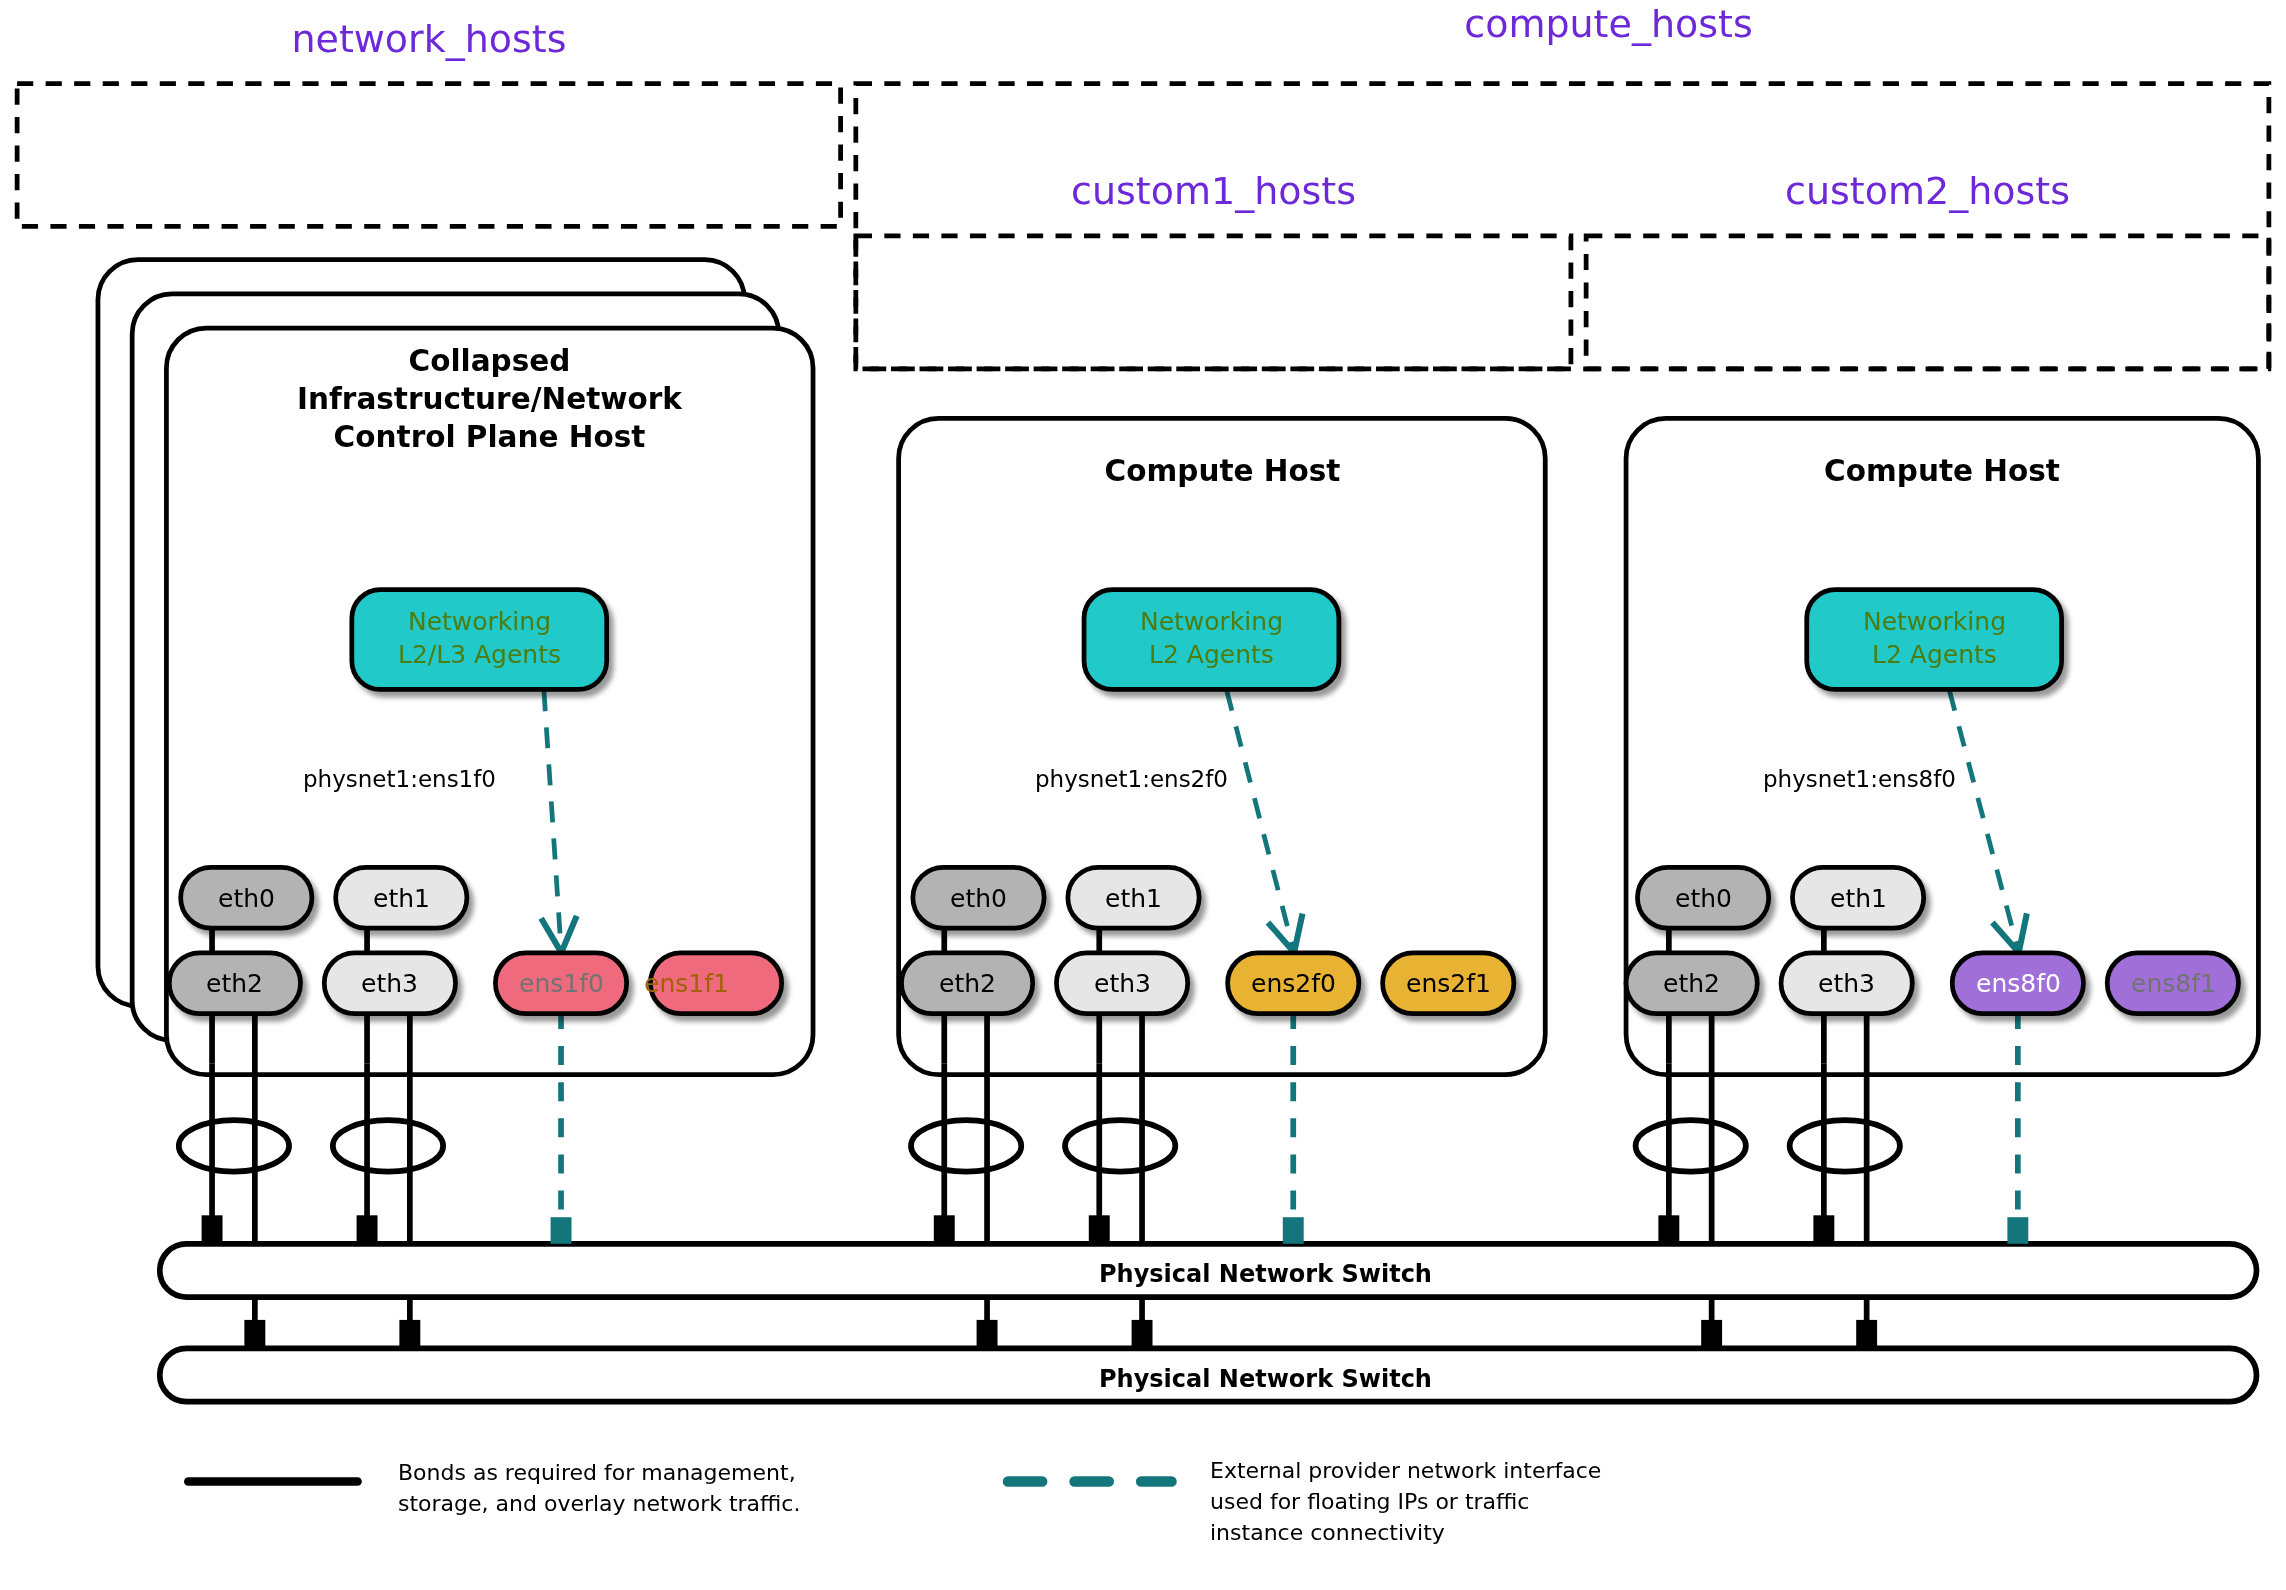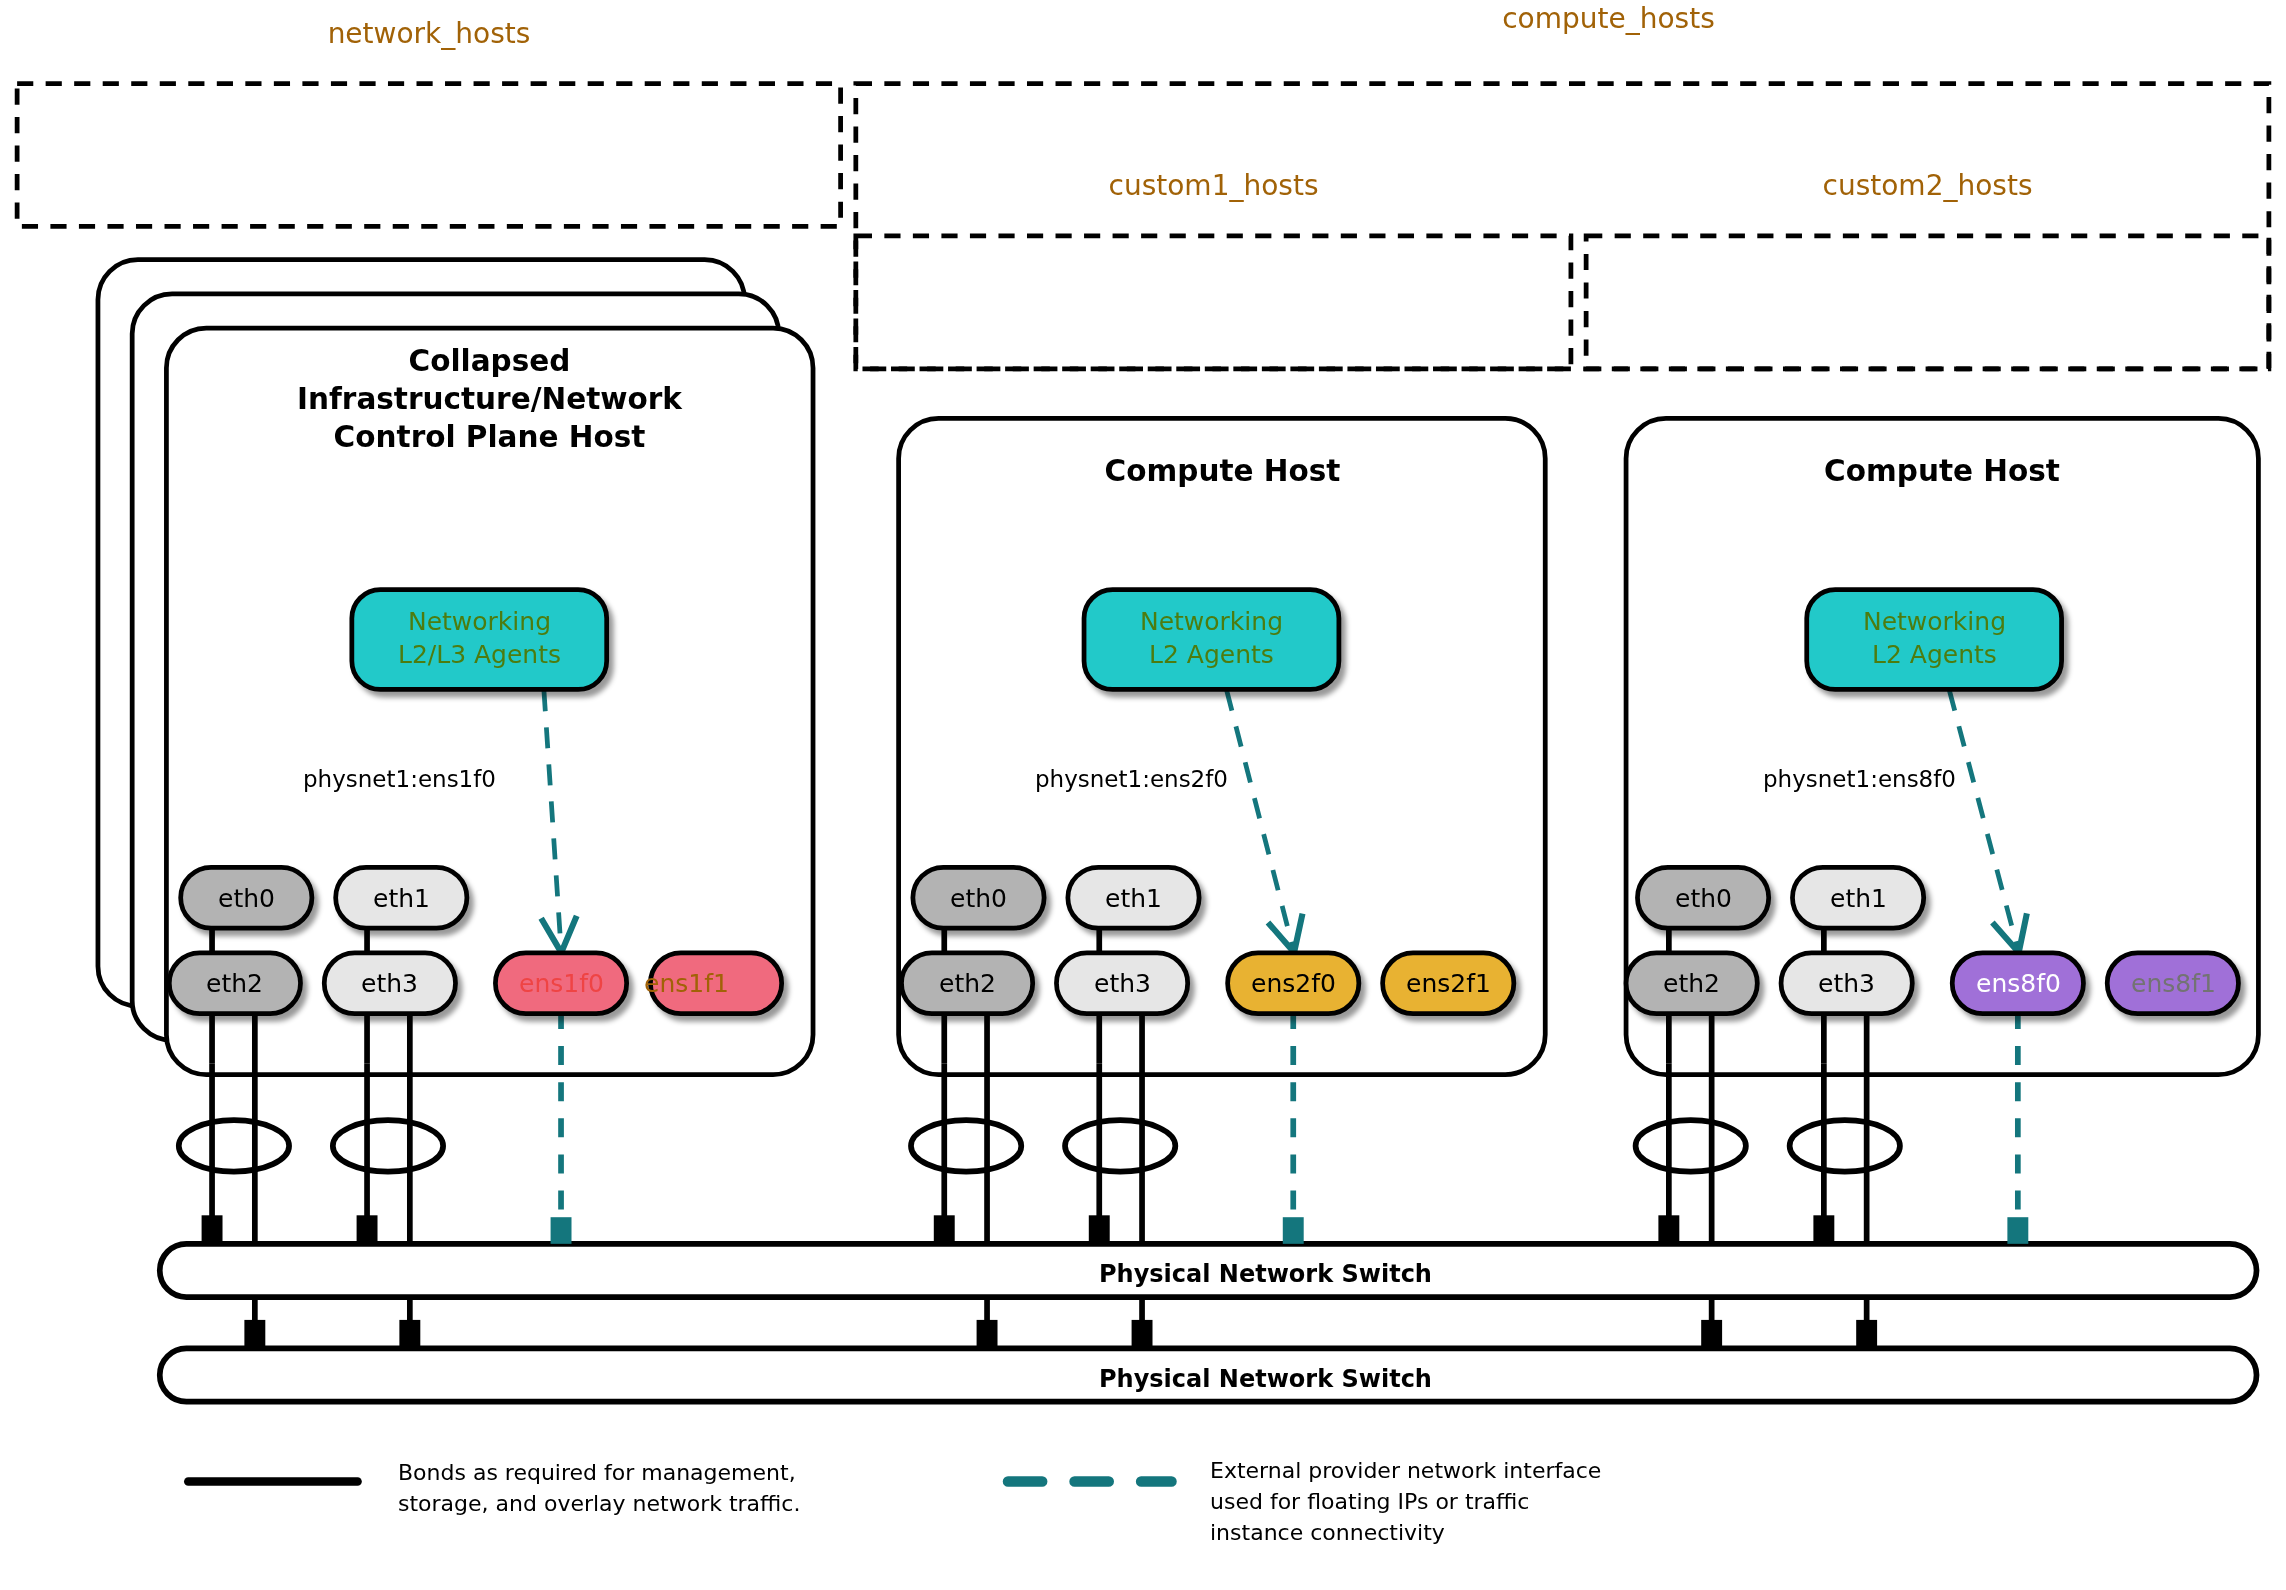--- a/index.html
+++ b/index.html
@@ -10,22 +10,22 @@
     width: 2286px; height: 1590px;
     position: relative;
     overflow: hidden;
     font-family: "DejaVu Sans", "Liberation Sans", sans-serif;
   }
   #stage { position: absolute; inset: 0; }
   svg.layer { position: absolute; left: 0; top: 0; width: 2286px; height: 1590px; }
 
   .grp-title {
     position: absolute;
-    font-size: 28px;
-    color: #a16207;
+    font-size: 38px;
+    color: #6d28d9;
     white-space: nowrap;
     text-align: center;
     font-family: "DejaVu Sans", "Liberation Sans", sans-serif;
   }
   .host-title {
     position: absolute;
     font-weight: bold;
     font-size: 29.5px;
     line-height: 38px;
     text-align: center;
@@ -192,21 +192,21 @@
       <div class="grp-title" style="left: 856px; top: 169px; width: 715px;">custom1_hosts</div>
       <div class="grp-title" style="left: 1586px; top: 169px; width: 683px;">custom2_hosts</div>
       <div class="host-title" style="left: 166px; top: 342px; width: 647px;">Collapsed
 Infrastructure/Network
 Control Plane Host</div>
       <div class="agent-label" style="left: 352px; top: 605px; width: 255px;">Networking
 L2/L3 Agents</div>
       <div class="physnet-label" style="left: 257px; top: 766px; width: 285px;">physnet1:ens1f0</div>
       <div class="iface-label" style="left: 169px; top: 969px; width: 131px; color: rgb(0, 0, 0);">eth2</div>
       <div class="iface-label" style="left: 324px; top: 969px; width: 131px; color: rgb(0, 0, 0);">eth3</div>
-      <div class="iface-label" style="left: 496px; top: 969px; width: 131px; color: #ef4444;">ens1f0</div>
+      <div class="iface-label" style="left: 496px; top: 969px; width: 131px; color: #737373;">ens1f0</div>
       <div class="iface-label" style="left: 621px; top: 969px; width: 131px; color: #a16207;">ens1f1</div>
       <div class="iface-label" style="left: 181px; top: 884px; width: 131px; color: rgb(0, 0, 0);">eth0</div>
       <div class="iface-label" style="left: 336px; top: 884px; width: 131px; color: rgb(0, 0, 0);">eth1</div>
       <div class="host-title" style="left: 899px; top: 452px; width: 647px;">Compute Host</div>
       <div class="agent-label" style="left: 1084px; top: 605px; width: 255px;">Networking
 L2 Agents</div>
       <div class="physnet-label" style="left: 989px; top: 766px; width: 285px;">physnet1:ens2f0</div>
       <div class="iface-label" style="left: 902px; top: 969px; width: 131px; color: rgb(0, 0, 0);">eth2</div>
       <div class="iface-label" style="left: 1057px; top: 969px; width: 131px; color: rgb(0, 0, 0);">eth3</div>
       <div class="iface-label" style="left: 1228px; top: 969px; width: 131px; color: rgb(0, 0, 0);">ens2f0</div>

